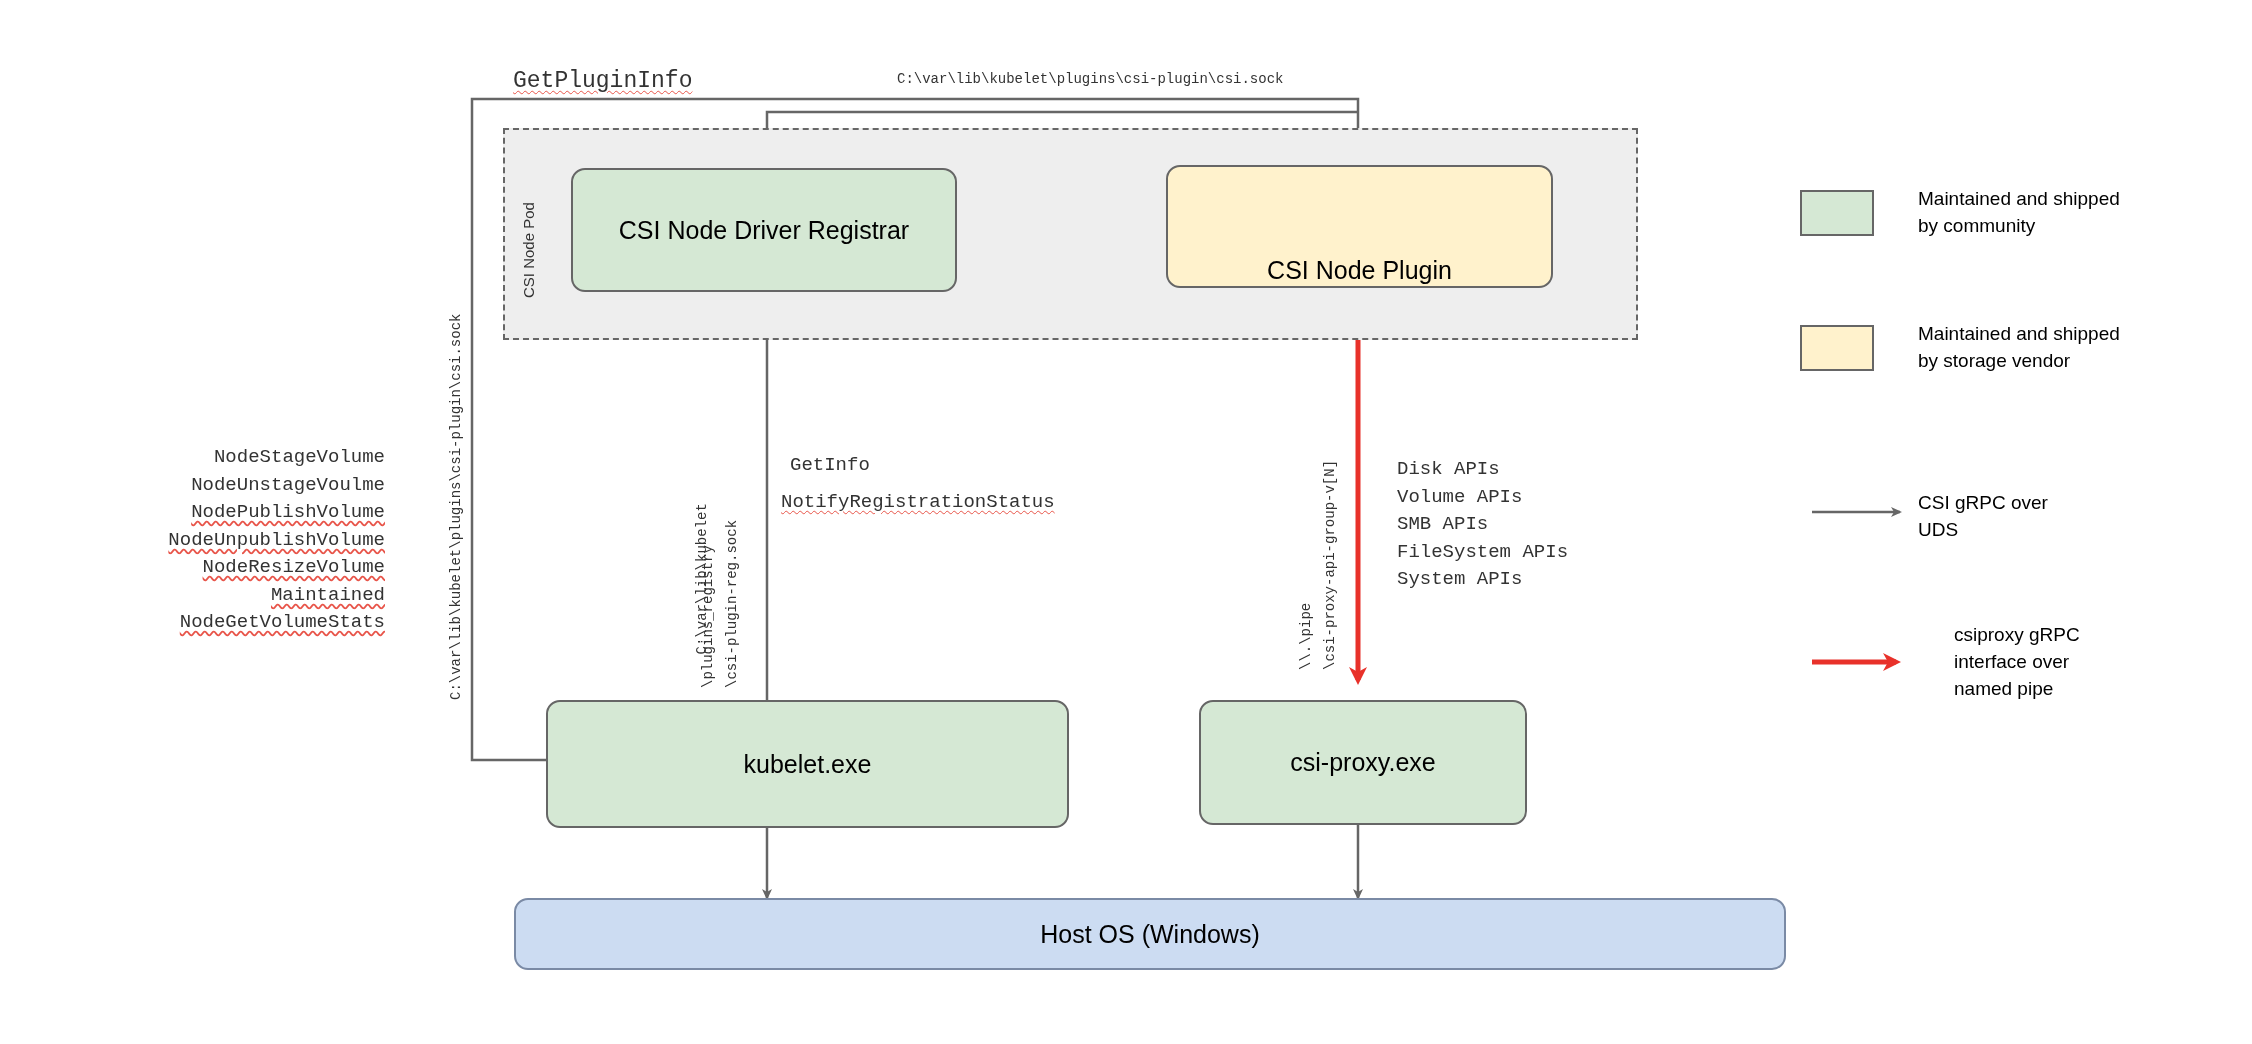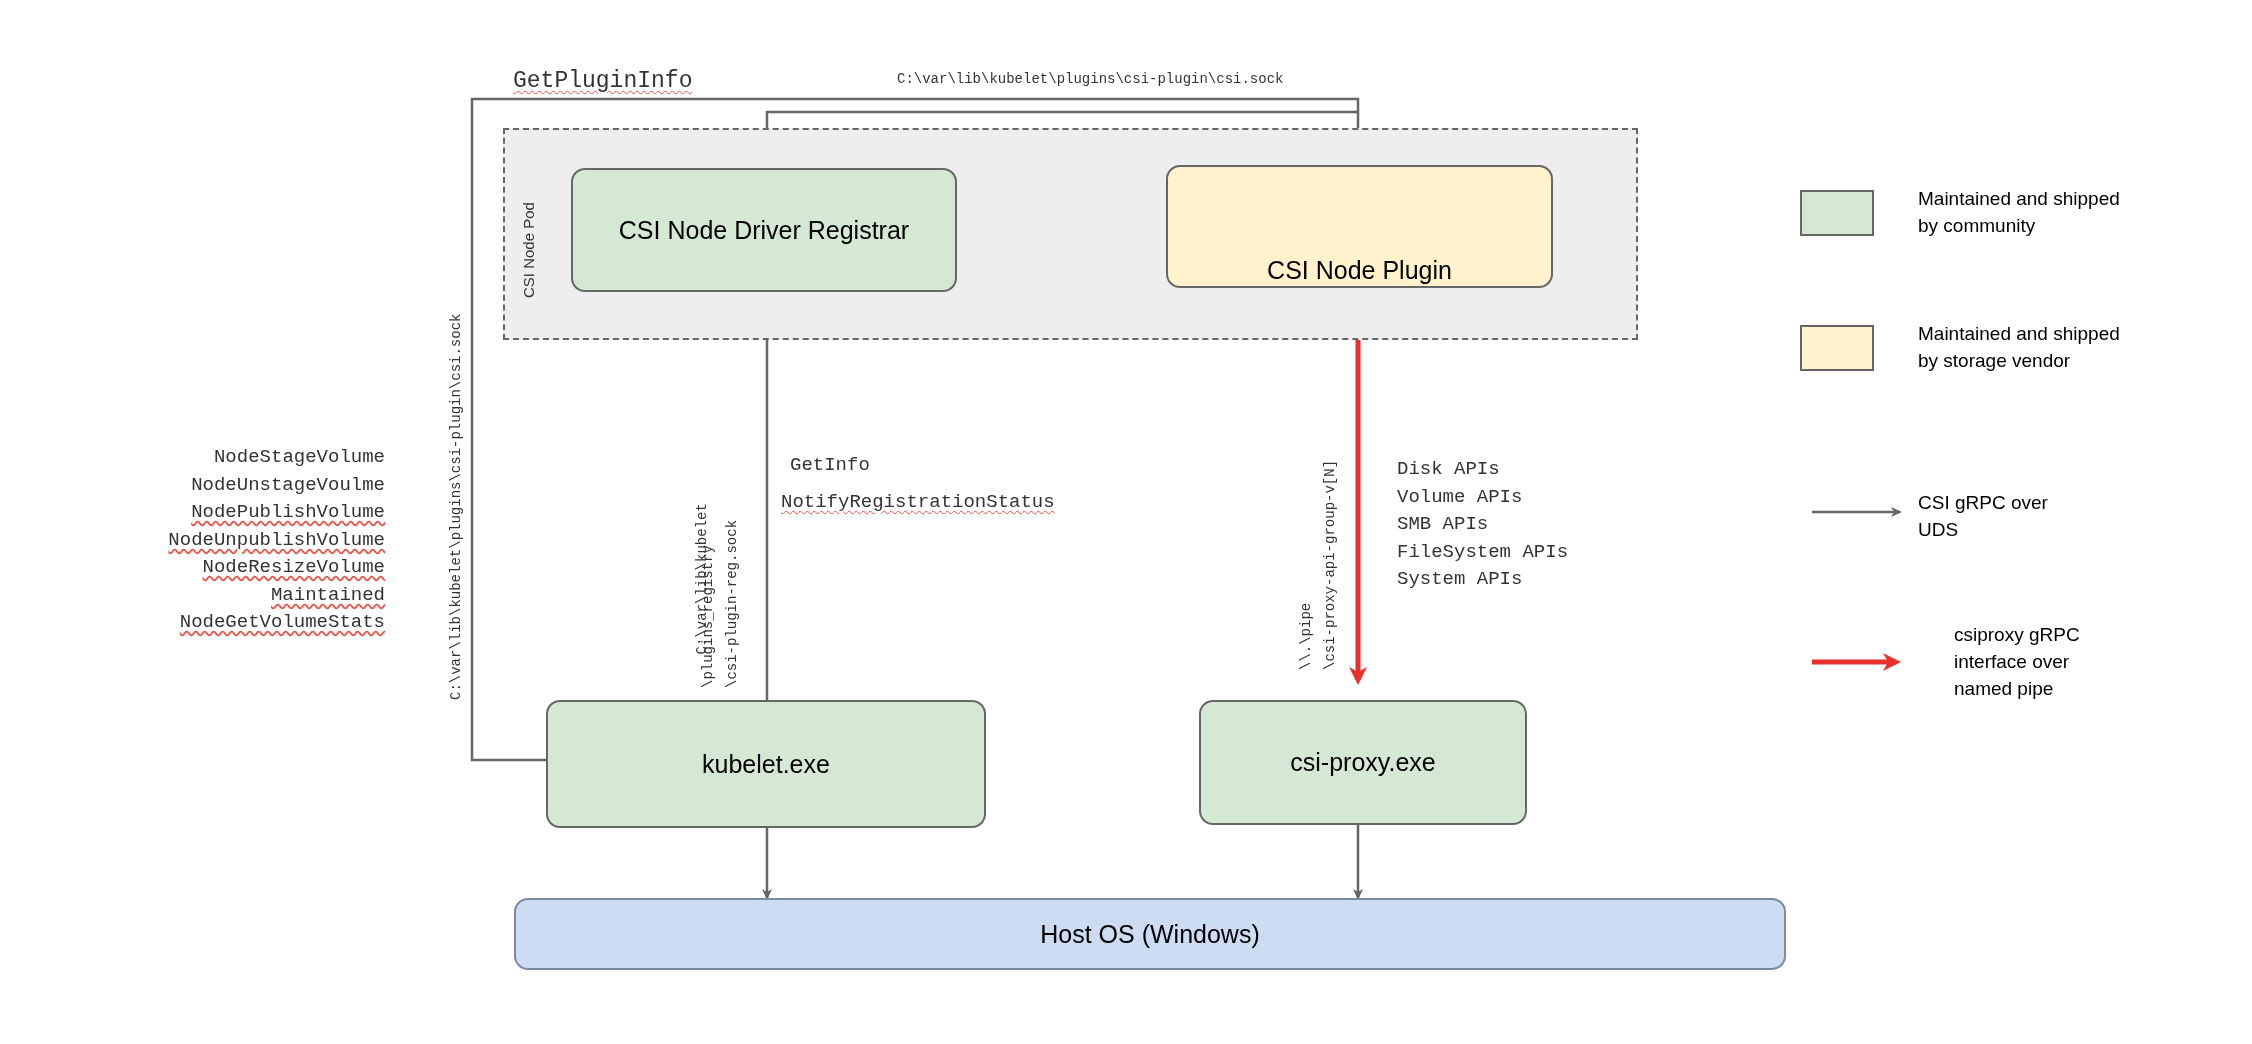--- a/index.html
+++ b/index.html
@@ -97,21 +97,21 @@
   <div class="pod-label" style="left:520px;top:178px;height:120px;">CSI Node Pod</div>
 
   <div class="node green" style="left:571px;top:168px;width:386px;height:124px;">
     <span class="t">CSI Node Driver Registrar</span>
   </div>
 
   <div class="node yellow" style="left:1166px;top:165px;width:387px;height:123px;align-items:flex-end;">
     <span class="t">CSI Node Plugin</span>
   </div>
 
-  <div class="node green" style="left:546px;top:700px;width:440px;height:128px;">
+  <div class="node green" style="left:546px;top:700px;width:523px;height:128px;">
     <span class="t">
       <span>kubelet.exe</span>
     </span>
   </div>
 
   <div class="node green" style="left:1199px;top:700px;width:328px;height:125px;">
     <span class="t">csi-proxy.exe</span>
   </div>
 
   <div class="node blue" style="left:514px;top:898px;width:1272px;height:72px;">

